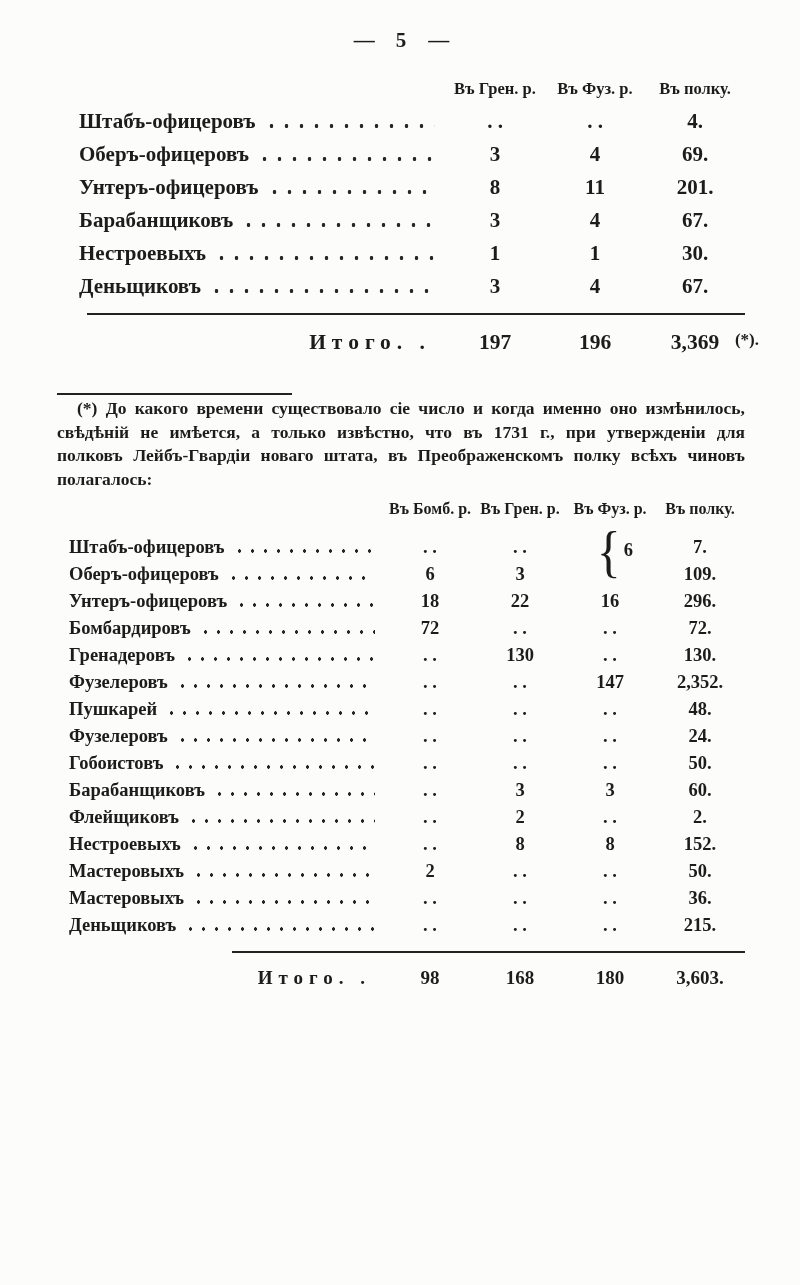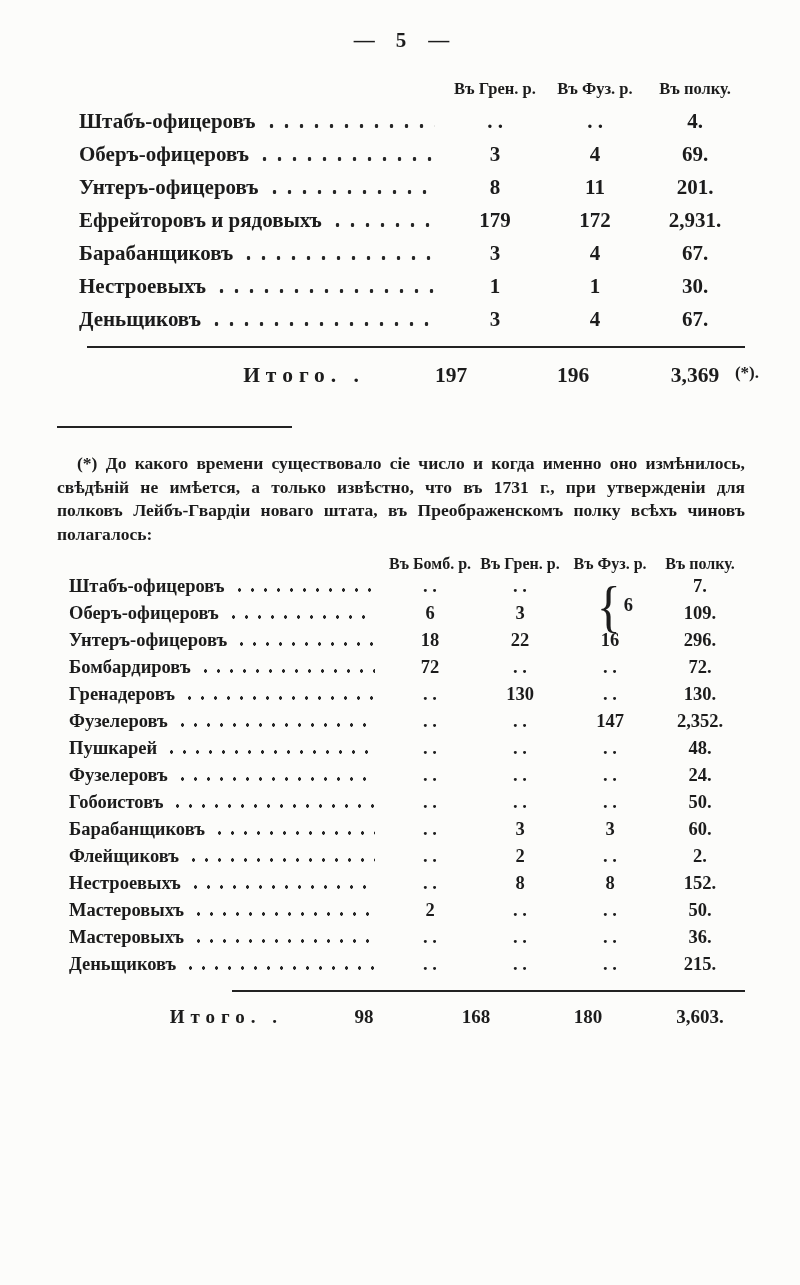--- a/index.html
+++ b/index.html
@@ -16,21 +16,21 @@
   .pagenum-row { display:flex; justify-content:center; align-items:center; gap:22px;
     font-size:21px; margin-bottom:26px; }
   .pagenum-row .dash { letter-spacing:-1px; }
 
   
   p { margin:0; }
   .intro { font-size:22.5px; line-height:1.5; text-align:justify; word-spacing:3px; }
   .para1706 { font-size:22.5px; line-height:1.5; text-indent:22px; word-spacing:2px;
     margin-top:26px; }
   .footnote { font-size:17.5px; line-height:1.35; text-align:justify; text-indent:20px;
-    word-spacing:1px; margin-top:24px; }
+    word-spacing:1px; margin-top:2px; }
 
   
   .t-head { display:flex; align-items:flex-end; font-size:16.5px; }
   .t-head .spacer { flex:1; }
   .cell { text-align:center; white-space:nowrap; }
   .cw1 { width:100px; }
   .cw2 { width:90px; }
   .trow { display:flex; align-items:center; white-space:nowrap; }
   .t1row { height:33px; font-size:21px; padding-left:22px; }
   .t2row { height:27px; font-size:18.5px; padding-left:12px; }
@@ -39,31 +39,31 @@
     background-image:radial-gradient(circle, #262626 1.7px, rgba(0,0,0,0) 2.1px);
     background-size:15px 10px; background-repeat:repeat-x; background-position:left center; }
   .t2row .leader { background-size:13px 10px;
     background-image:radial-gradient(circle, #262626 1.5px, rgba(0,0,0,0) 1.9px); }
 
   .rule { height:0; border-top:2.5px solid #222; }
   .rule-t1 { margin:10px 0 8px 30px; }
   .rule-t2 { margin:12px 0 8px 175px; }
   .fn-rule { width:235px; border-top:2.5px solid #222; margin-top:32px; }
 
-  .t-total { display:flex; align-items:center; position:relative;gap:22px; }
+  .t-total { display:flex; align-items:center; position:relative; }
   .t-total-1 { height:38px; font-size:21.5px; }
   .t-total-2 { height:34px; font-size:19px; }
   .total-label { flex:1; text-align:right; letter-spacing:6px; padding-right:14px;
     white-space:nowrap; }
   .note-mark { position:absolute; right:-14px; top:7px; font-size:17px; letter-spacing:0; }
 
   .table1 { margin-top:16px; }
   .table1 .t-head { margin-bottom:6px; }
   .table2-wrap { position:relative; margin-top:8px; }
-  .table2-wrap .t-head { font-size:16px; margin-bottom:0; }
+  .table2-wrap .t-head { font-size:16px; margin-bottom:16px; }
 
   
   .brace-group { position:absolute; top:22px; right:112px; height:58px;
     display:flex; align-items:center; }
   .brace-glyph { font-size:50px; font-weight:400; transform:scaleY(1.15);
     line-height:1; }
   .brace-num { font-size:18.5px; margin-left:3px; }
 </style>
 </head>
 <body>
@@ -100,27 +100,20 @@
           <span class="cell cw1">69.</span>
         </div>
         <div class="trow t1row">
           <span class="rlabel">Унтеръ-офицеровъ</span>
           <span class="leader"></span>
           <span class="cell cw1">8</span>
           <span class="cell cw1">11</span>
           <span class="cell cw1">201.</span>
         </div>
         <div class="trow t1row">
-          <span class="rlabel">Ефрейторовъ и рядовыхъ</span>
-          <span class="leader"></span>
-          <span class="cell cw1">179</span>
-          <span class="cell cw1">172</span>
-          <span class="cell cw1">2,931.</span>
-        </div>
-        <div class="trow t1row">
           <span class="rlabel">Барабанщиковъ</span>
           <span class="leader"></span>
           <span class="cell cw1">3</span>
           <span class="cell cw1">4</span>
           <span class="cell cw1">67.</span>
         </div>
         <div class="trow t1row">
           <span class="rlabel">Нестроевыхъ</span>
           <span class="leader"></span>
           <span class="cell cw1">1</span>

